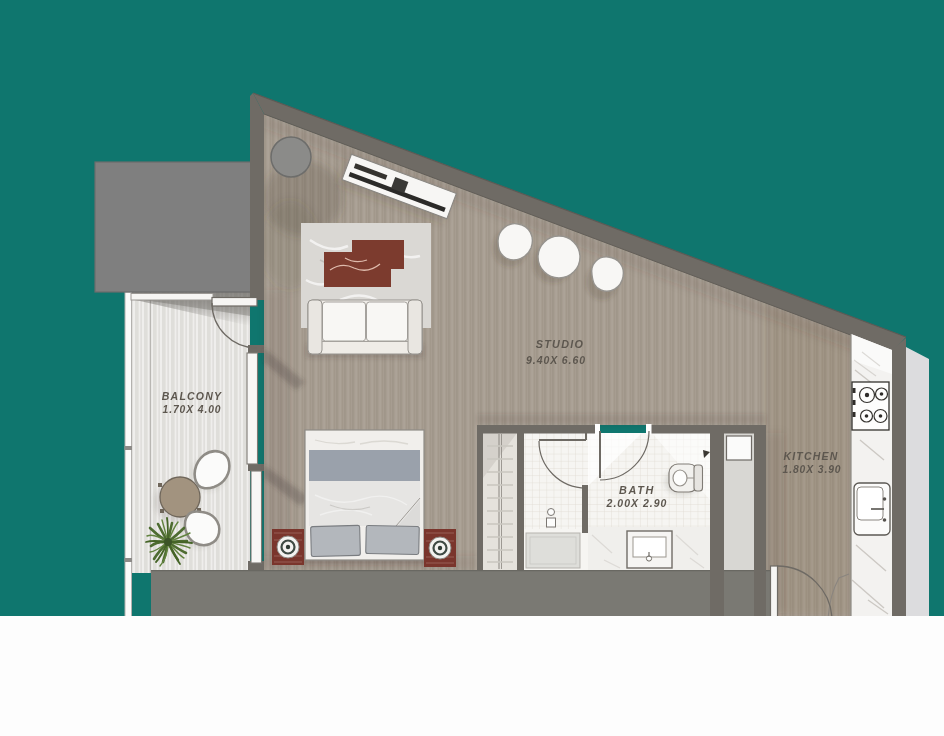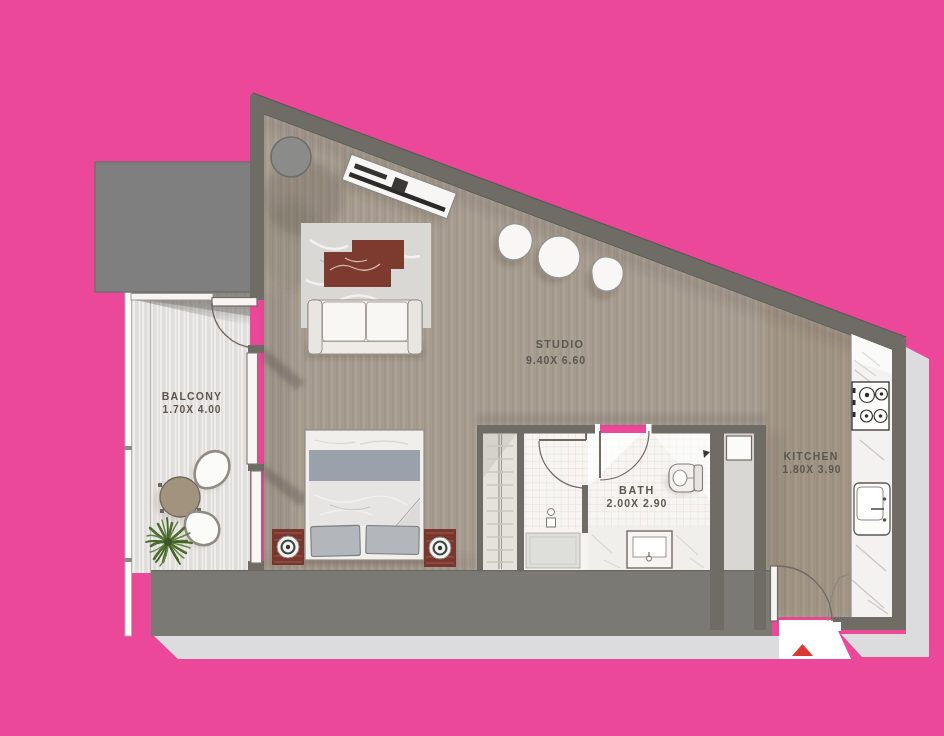--- a/index.html
+++ b/index.html
@@ -1,16 +1,16 @@
 <!DOCTYPE html>
 <html><head>
 <meta charset="utf-8">
 <style>
   html,body{margin:0;padding:0;background:#fdfdfd;}
-  #wrap{position:relative;width:944px;height:736px;overflow:hidden;background:#ec4899;}
+  #wrap{position:relative;width:944px;height:616px;overflow:hidden;background:#0f766e;font-style:italic;}
   svg{position:absolute;left:0;top:0;}
   text{font-family:"Liberation Sans",sans-serif;font-weight:bold;fill:#5d574f;}
 </style>
 </head>
 <body>
 <div id="wrap">
 <svg width="944" height="736" viewBox="0 0 944 736">
 <defs>
   <pattern id="grain" width="8" height="64" patternUnits="userSpaceOnUse">
     <rect width="8" height="64" fill="none"></rect>

